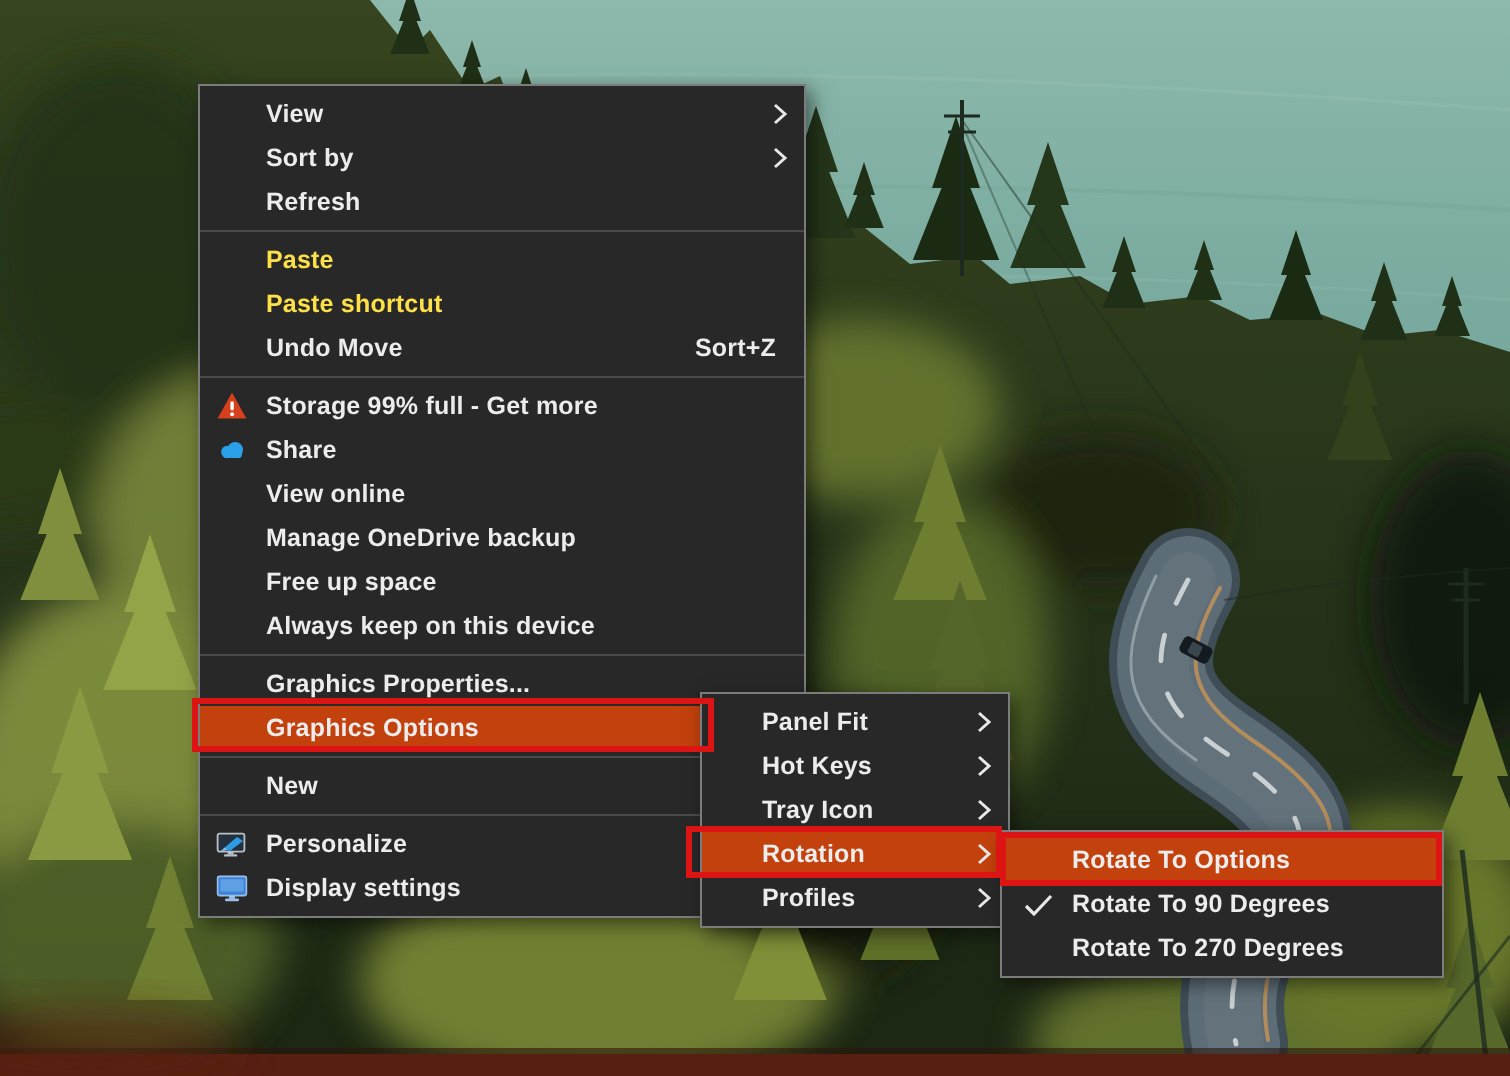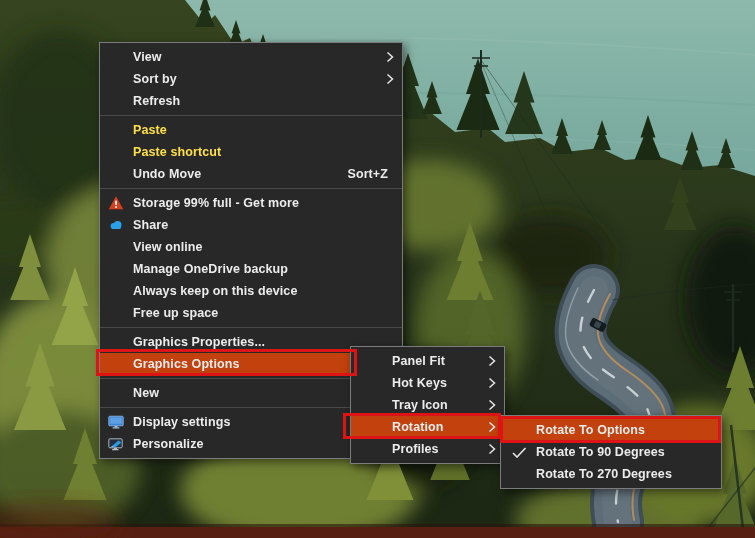--- a/index.html
+++ b/index.html
@@ -26,21 +26,21 @@
     letter-spacing:.1px;
   }
   .menu-main{left:99px;top:42px;width:304px;z-index:10;}
   .menu-sub1{left:350px;top:346px;width:155px;z-index:11;}
   .menu-sub2{left:500px;top:415px;width:222px;z-index:12;}
 
   .mi{
     position:relative;height:22px;display:flex;align-items:center;
     padding:0 14px 0 33px;white-space:nowrap;cursor:default;
   }
-  .menu-sub1 .mi{padding-left:41px;}
+  .menu-sub1 .mi{padding-left:30px;}
   .menu-sub2 .mi{padding-left:35px;}
   .mi.hl{background:#c2410c;}
   .mi.disabled{color:#fde047;}
   .mi .label{flex:0 0 auto;}
   .mi .shortcut{margin-left:auto;}
   .mi .gicon{position:absolute;left:8px;top:3px;width:16px;height:16px;}
   .menu-sub2 .check{position:absolute;left:11px;top:6px;}
   .arrow{position:absolute;right:8px;top:5px;}
   .sep{height:1px;background:#4a4a4a;margin:3px 0;}
 
@@ -222,24 +222,24 @@
     </svg>
     <span class="label">Share</span>
   </div>
   <div class="mi">
     <span class="label">View online</span>
   </div>
   <div class="mi">
     <span class="label">Manage OneDrive backup</span>
   </div>
   <div class="mi">
+    <span class="label">Free up space</span>
+  </div>
+  <div class="mi">
     <span class="label">Always keep on this device</span>
-  </div>
-  <div class="mi">
-    <span class="label">Free up space</span>
   </div>
 
   <div class="sep"></div>
 
   <div class="mi">
     <span class="label">Graphics Properties...</span>
   </div>
   <div class="mi hl">
     <span class="label">Graphics Options</span>
     <svg class="arrow" width="8" height="12">
@@ -251,39 +251,39 @@
 
   <div class="mi">
     <span class="label">New</span>
     <svg class="arrow" width="8" height="12">
         <path d="M1.5,1.5 L6.5,6 L1.5,10.5" stroke="#e8e8e8" stroke-width="1.5" fill="none"></path>
       </svg>
   </div>
 
   <div class="sep"></div>
 
-  <div class="mi">
-    <svg class="gicon" viewBox="0 0 16 16">
-      <rect x="0.8" y="2.2" width="14.4" height="9.6" rx="1" fill="#3b84d8" stroke="#9cc0e8" stroke-width="0.8"></rect>
-      <rect x="2.2" y="3.6" width="11.6" height="6.2" rx="0.5" fill="#5fa0e4"></rect>
-      <rect x="6.5" y="11.8" width="3" height="1.6" fill="#9cc0e8"></rect>
-      <rect x="4.5" y="13.3" width="7" height="1.3" rx="0.6" fill="#9cc0e8"></rect>
-    </svg>
-    <span class="label">Display settings</span>
-  </div>
   <div class="mi">
     <svg class="gicon" viewBox="0 0 16 16">
       <rect x="0.8" y="2.8" width="13.4" height="9" rx="1" fill="#24313d" stroke="#b8c1c8" stroke-width="0.9"></rect>
       <rect x="5.8" y="11.8" width="3" height="1.4" fill="#b8c1c8"></rect>
       <rect x="4" y="13.1" width="6.6" height="1.2" rx="0.6" fill="#b8c1c8"></rect>
       <path d="M3.5,10.5 L10.5,4.5 L13.5,6.5 L7,11.5 Z" fill="#2e9be6"></path>
       <path d="M2.2,11.6 L4.4,9.8 L5.8,11 Z" fill="#7fc3ef"></path>
     </svg>
     <span class="label">Personalize</span>
   </div>
+  <div class="mi">
+    <svg class="gicon" viewBox="0 0 16 16">
+      <rect x="0.8" y="2.2" width="14.4" height="9.6" rx="1" fill="#3b84d8" stroke="#9cc0e8" stroke-width="0.8"></rect>
+      <rect x="2.2" y="3.6" width="11.6" height="6.2" rx="0.5" fill="#5fa0e4"></rect>
+      <rect x="6.5" y="11.8" width="3" height="1.6" fill="#9cc0e8"></rect>
+      <rect x="4.5" y="13.3" width="7" height="1.3" rx="0.6" fill="#9cc0e8"></rect>
+    </svg>
+    <span class="label">Display settings</span>
+  </div>
 </div>
 
 <div class="menu menu-sub1">
   <div class="mi">
     <span class="label">Panel Fit</span>
     <svg class="arrow" width="8" height="12">
         <path d="M1.5,1.5 L6.5,6 L1.5,10.5" stroke="#e8e8e8" stroke-width="1.5" fill="none"></path>
       </svg>
   </div>
   <div class="mi">

